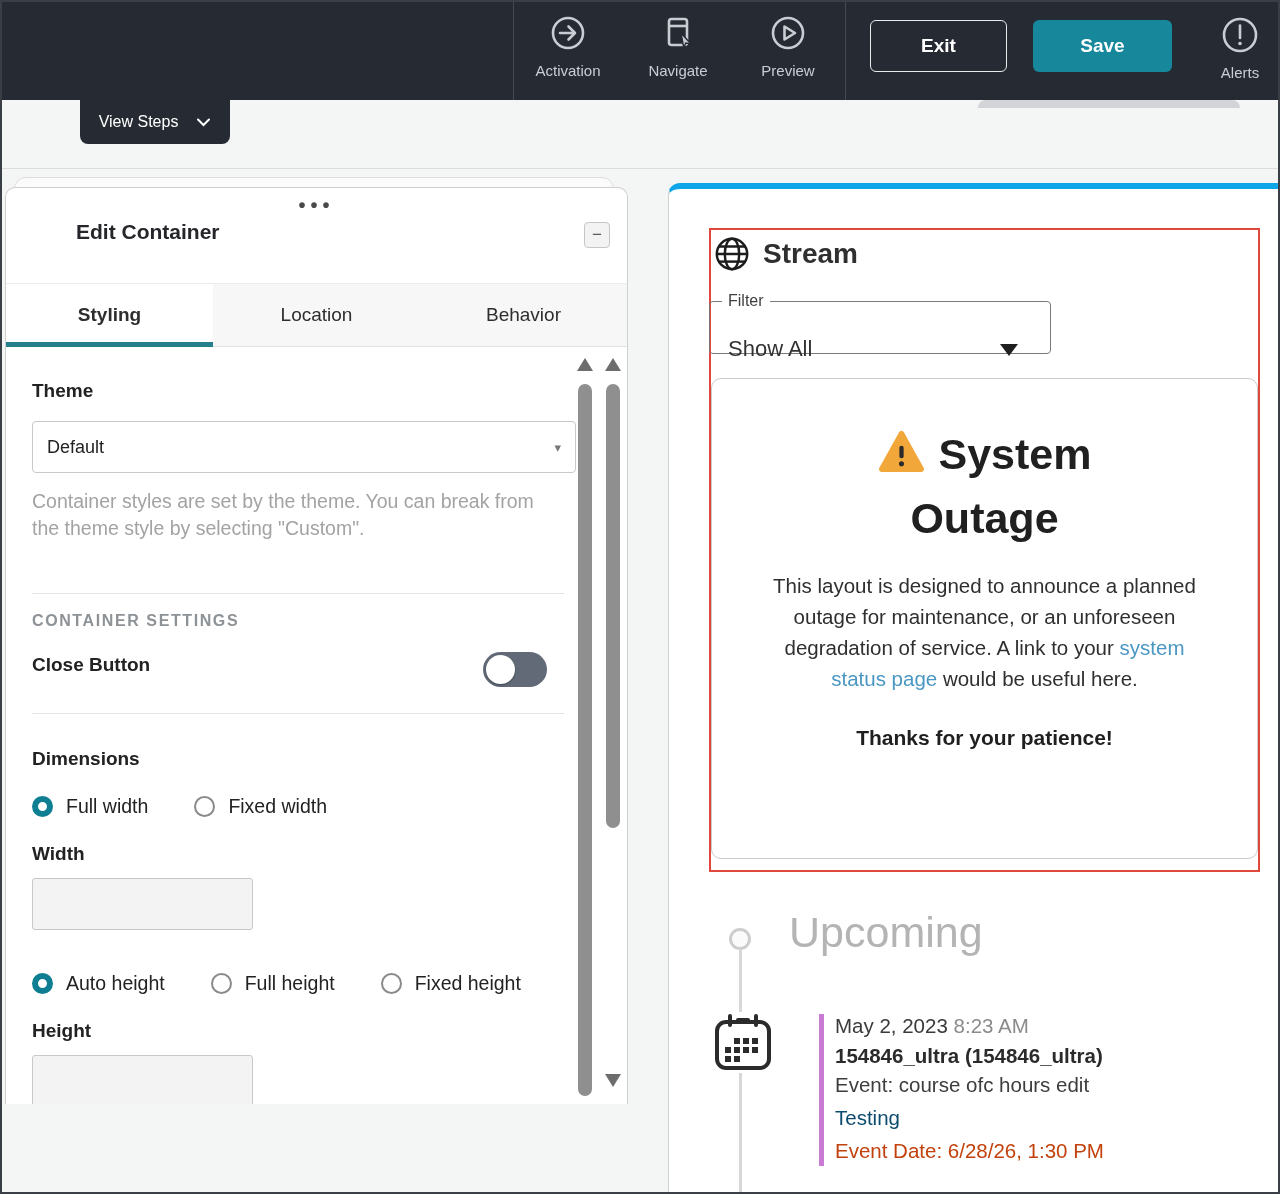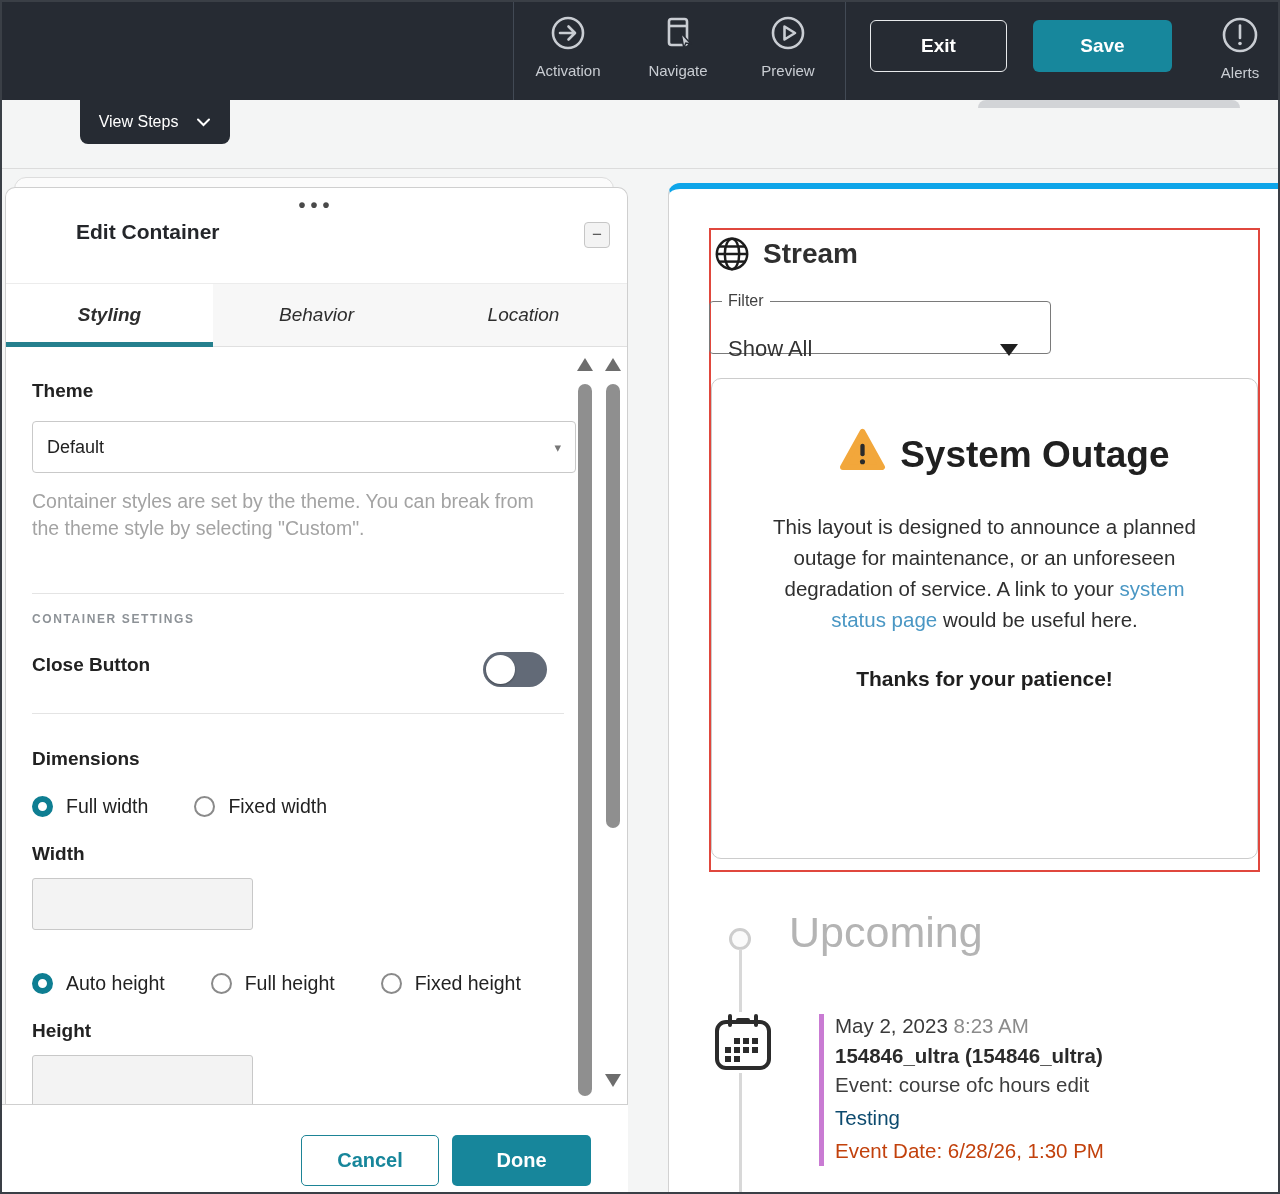--- a/index.html
+++ b/index.html
@@ -21,30 +21,30 @@
   .view-steps { position:absolute; left:80px; top:100px; width:150px; height:44px; background:#262b33; border-radius:0 0 8px 8px; color:#fff; display:flex; align-items:center; justify-content:center; gap:18px; font-size:16px; z-index:21; cursor:pointer; }
   .page-divider { position:absolute; left:0; top:168px; width:1280px; height:1px; background:#dcdcdc; }
 
   
   .back-card { position:absolute; left:14px; top:177px; width:600px; height:60px; background:#fbfbfb; border:1px solid #dddddd; border-radius:12px; z-index:1; }
   .edit-panel { position:absolute; left:5px; top:187px; width:623px; height:917px; background:#fff; border:1px solid #cfcfcf; border-bottom:none; border-radius:10px 10px 0 0; z-index:3; overflow:hidden; }
   .drag-dots { position:absolute; left:0; right:0; top:6px; text-align:center; color:#4a4a4a; font-size:20px; font-weight:bold; letter-spacing:5px; cursor:grab; }
   .panel-title { position:absolute; left:26px; top:32px; font-size:21px; font-weight:bold; color:#24262a;margin-left:44px; }
   .minimize-btn { position:absolute; left:578px; top:34px; width:26px; height:26px; border:1px solid #c6c6c6; border-radius:4px; background:#f3f3f3; color:#555; font-size:17px; line-height:23px; text-align:center; cursor:pointer; }
   .tabs { position:absolute; left:0; top:95px; width:100%; height:64px; display:flex; background:#f7f7f7; border-top:1px solid #ececec; border-bottom:1px solid #e0e0e0; }
-  .tab { flex:1; display:flex; align-items:center; justify-content:center; font-size:19px; color:#2e2e2e; position:relative; cursor:pointer;font-style:italic; }
+  .tab { flex:1; display:flex; align-items:center; justify-content:center; font-size:19px; color:#2e2e2e; position:relative; cursor:pointer; }
   .tab.active { background:#fff; font-weight:bold; }
   .tab.active::after { content:""; position:absolute; left:0; bottom:-1px; width:100%; height:5px; background:#25808e; }
 
   .p-label { position:absolute; left:26px; font-size:19px; font-weight:bold; color:#222; }
   .theme-select { position:absolute; left:26px; top:233px; width:544px; height:52px; border:1px solid #c9c9c9; border-radius:4px; background:#fff; font-size:18px; color:#222; display:flex; align-items:center; padding:0 14px; cursor:pointer; }
   .theme-select .sel-caret { position:absolute; right:14px; color:#777; font-size:13px; }
   .help-text { position:absolute; left:26px; top:300px; width:510px; font-size:19.5px; line-height:26.5px; color:#a3a3a3; }
   .hdiv { position:absolute; left:26px; width:532px; height:1px; background:#e4e4e4; }
-  .settings-heading { position:absolute; left:26px; top:424px; font-size:12px; font-weight:bold; color:#8d9297; letter-spacing:1.6px; }
+  .settings-heading { position:absolute; left:26px; top:424px; font-size:16px; font-weight:bold; color:#8d9297; letter-spacing:1.6px; }
   .toggle { position:absolute; left:477px; top:464px; width:64px; height:35px; border-radius:18px; background:#626a77; cursor:pointer; }
   .toggle .knob { position:absolute; left:3px; top:3px; width:29px; height:29px; border-radius:50%; background:#fff; box-shadow:0 1px 2px rgba(0,0,0,.35); }
 
   .radio-row { position:absolute; left:26px; display:flex; align-items:center; }
   .radio-opt { display:flex; align-items:center; margin-right:46px; cursor:pointer; }
   .radio { width:21px; height:21px; border-radius:50%; border:2px solid #8a8a8a; background:#fff; margin-right:13px; flex:0 0 auto; }
   .radio.checked { border:6.5px solid #0e7e92; }
   .radio-lbl { font-size:19.5px; color:#222; }
   .txt-input { position:absolute; left:26px; width:221px; height:52px; background:#f3f3f3; border:1px solid #c8c8c8; border-radius:3px; font-size:18px; padding:0 10px; color:#222; }
 
@@ -62,21 +62,21 @@
   
   .preview-panel { position:absolute; left:668px; top:183px; width:612px; height:1011px; background:#fff; border-top:6px solid #0ea5e9; border-left:1px solid #d2d2d2; border-radius:12px 0 0 0; z-index:2; overflow:hidden; }
   .red-rect { position:absolute; left:40px; top:39px; width:551px; height:644px; border:2px solid #E0473D; }
   .stream-title { position:absolute; left:94px; top:49px; font-size:28px; font-weight:600; color:#2f2f2f; }
   .globe { position:absolute; left:44px; top:46px; }
   .filter-field { position:absolute; left:40px; top:103px; width:342px; height:62px; border:1px solid #7a7a7a; border-radius:4px; }
   .filter-field legend { margin-left:12px; padding:0 6px; font-size:16px; color:#3f3f3f; }
   .filter-value { position:absolute; left:18px; top:26px; font-size:22px; color:#333; }
   .filter-caret { position:absolute; right:32px; top:34px; width:0; height:0; border-left:9px solid transparent; border-right:9px solid transparent; border-top:12px solid #1f1f1f; }
   .outage-card { position:absolute; left:42px; top:189px; width:547px; height:481px; border:1px solid #ccc; border-radius:10px; background:#fff; }
-  .outage-title { margin:46px auto 0; width:370px; text-align:right; font-size:37px; line-height:59px; font-weight:bold; color:#202020; }
+  .outage-title { margin:46px auto 0; width:370px; text-align:center; font-size:43px; line-height:59px; font-weight:bold; color:#202020; }
   .warn-icon { display:inline-block; vertical-align:-5px; margin-right:14px; }
   .outage-body { margin:22px auto 12px; width:440px; text-align:center; font-size:20.5px; line-height:31px; color:#2f2f2f; }
   .outage-body a { color:#4A97C4; text-decoration:none; }
   .outage-thanks { margin:32px auto 0; text-align:center; font-size:21px; font-weight:bold; color:#1f1f1f; }
 
   .up-circle { position:absolute; left:60px; top:739px; width:22px; height:22px; border-radius:50%; border:3px solid #cdcdcd; background:#fafafa; }
   .tl-line { position:absolute; left:70px; width:3px; background:#d8d8d8; }
   .upcoming-heading { position:absolute; left:120px; top:719px; font-size:43px; font-weight:300; color:#b4b4b4; }
   .calendar { position:absolute; left:44px; top:823px; }
   .purple-bar { position:absolute; left:150px; top:825px; width:5px; height:152px; background:#C97BD3; }
@@ -164,24 +164,24 @@
   <div class="edit-panel">
     <div class="drag-dots">•••</div>
     <div class="panel-title">Edit Container</div>
     <div class="minimize-btn">−</div>
 
     <div class="tabs">
       <div class="tab active">
           <span>Styling</span>
         </div>
       <div class="tab">
-          <span>Behavior</span>
+          <span>Location</span>
         </div>
       <div class="tab">
-          <span>Location</span>
+          <span>Behavior</span>
         </div>
     </div>
 
     <div class="p-label" style="top:192px">Theme</div>
     <div class="theme-select">
       <span>Default</span>
       <span class="sel-caret">▾</span>
     </div>
     <div class="help-text">Container styles are set by the theme. You can break from the theme style by selecting "Custom".</div>
 
@@ -227,28 +227,20 @@
     <div class="p-label" style="top:832px">Height</div>
     <input class="txt-input" style="top: 867px;" value="">
 
     <div class="sb-arrow sb-up" style="left:571px; top:170px"></div>
     <div class="sb-thumb" style="left:572px; top:196px; height:712px"></div>
     <div class="sb-arrow sb-up" style="left:599px; top:170px"></div>
     <div class="sb-thumb" style="left:600px; top:196px; height:444px"></div>
     <div class="sb-arrow sb-down" style="left:599px; top:886px"></div>
   </div>
 
-  <div class="footer-bar">
-    <div class="btn-cancel">
-      <span>Cancel</span>
-    </div>
-    <div class="btn-done">
-      <span>Done</span>
-    </div>
-  </div>
 
   <div class="preview-panel">
     <div class="red-rect"></div>
 
     <span class="globe">
       <svg width="38" height="38" viewBox="0 0 40 40" fill="none" stroke="#1c1c1c" stroke-width="2.6">
         <circle cx="20" cy="20" r="16"></circle>
         <ellipse cx="20" cy="20" rx="7.6" ry="16"></ellipse>
         <line x1="4" y1="20" x2="36" y2="20"></line>
         <line x1="6.4" y1="12" x2="33.6" y2="12"></line>

